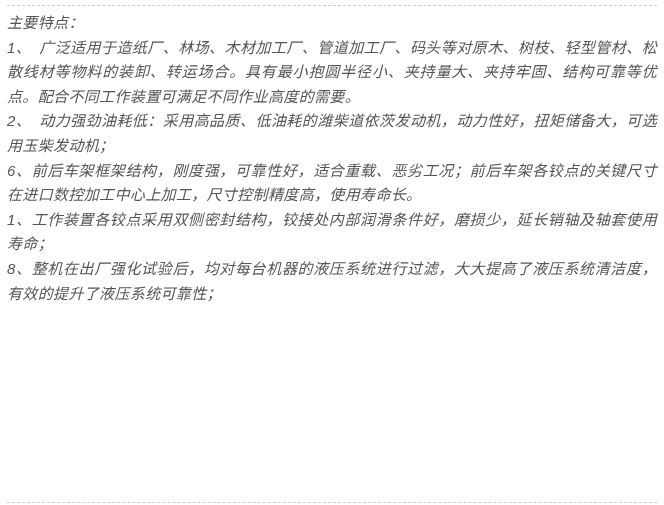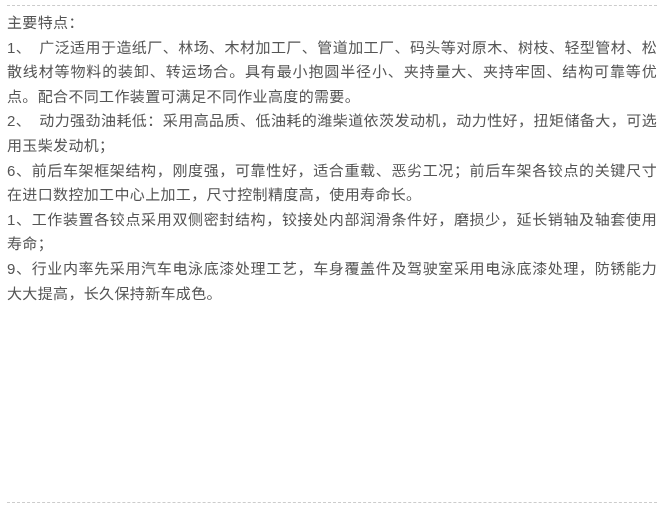--- a/index.html
+++ b/index.html
@@ -33,33 +33,34 @@
     right: 7px;
     bottom: 2px;
   }
   .content {
     color: var(--text-color, #555555);
     font-size: 15px;
     line-height: 24.6px;
     letter-spacing: 0.35px;
     text-align: justify;
     text-justify: inter-ideograph;
+    font-style: italic;
   }
   .content p {
     margin: 0;
     padding: 0;
   }
 </style>
 </head>
 <body>
 
 <div class="page">
   <div class="divider top"></div>
   <div class="content">
     <p>主要特点：</p>
     <p>1、　广泛适用于造纸厂、林场、木材加工厂、管道加工厂、码头等对原木、树枝、轻型管材、松散线材等物料的装卸、转运场合。具有最小抱圆半径小、夹持量大、夹持牢固、结构可靠等优点。配合不同工作装置可满足不同作业高度的需要。</p>
     <p>2、　动力强劲油耗低：采用高品质、低油耗的潍柴道依茨发动机，动力性好，扭矩储备大，可选用玉柴发动机；</p>
     <p>6、前后车架框架结构，刚度强，可靠性好，适合重载、恶劣工况；前后车架各铰点的关键尺寸在进口数控加工中心上加工，尺寸控制精度高，使用寿命长。</p>
     <p>1、工作装置各铰点采用双侧密封结构，铰接处内部润滑条件好，磨损少，延长销轴及轴套使用寿命；</p>
-    <p>9、行业内率先采用汽车电泳底漆处理工艺，车身覆盖件及驾驶室采用电泳底漆处理，防锈能力大大提高，长久保持新车成色。</p>
+    <p>8、整机在出厂强化试验后，均对每台机器的液压系统进行过滤，大大提高了液压系统清洁度，有效的提升了液压系统可靠性；</p>
   </div>
   <div class="divider bottom"></div>
 </div>
 
 </body></html>

